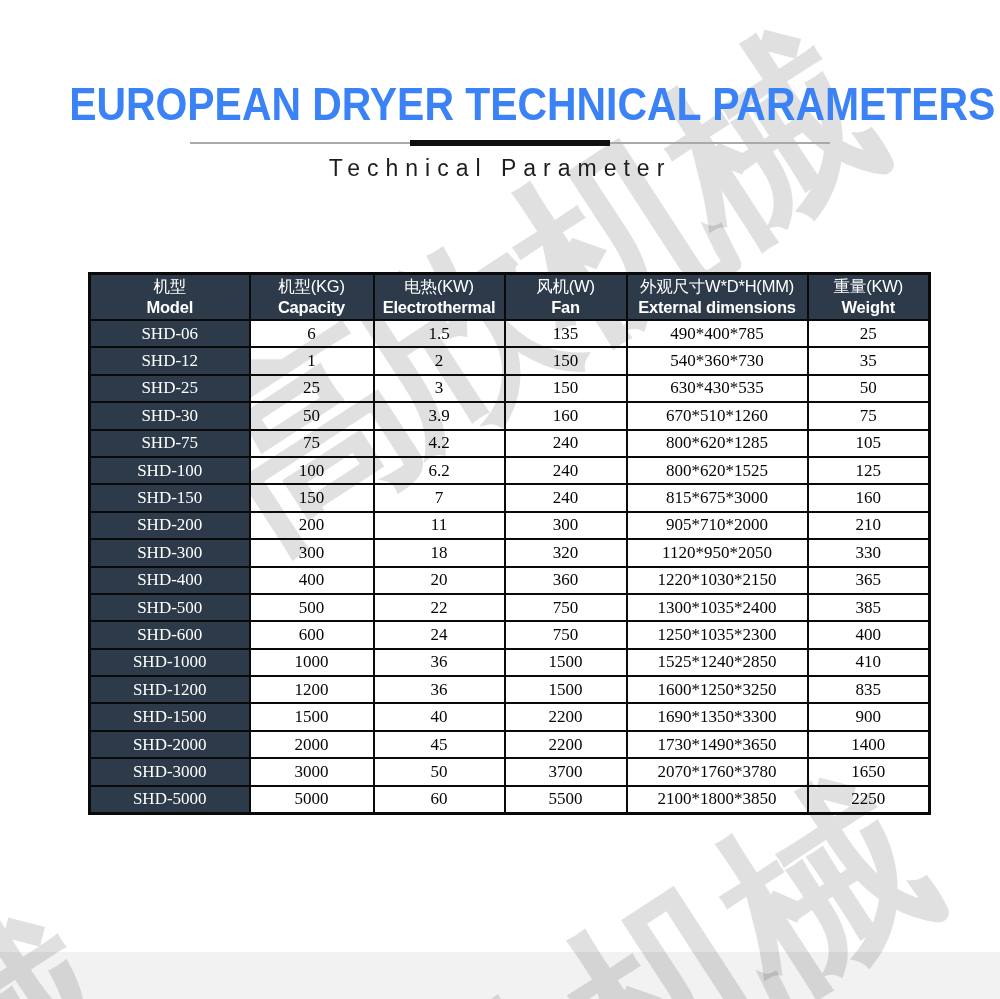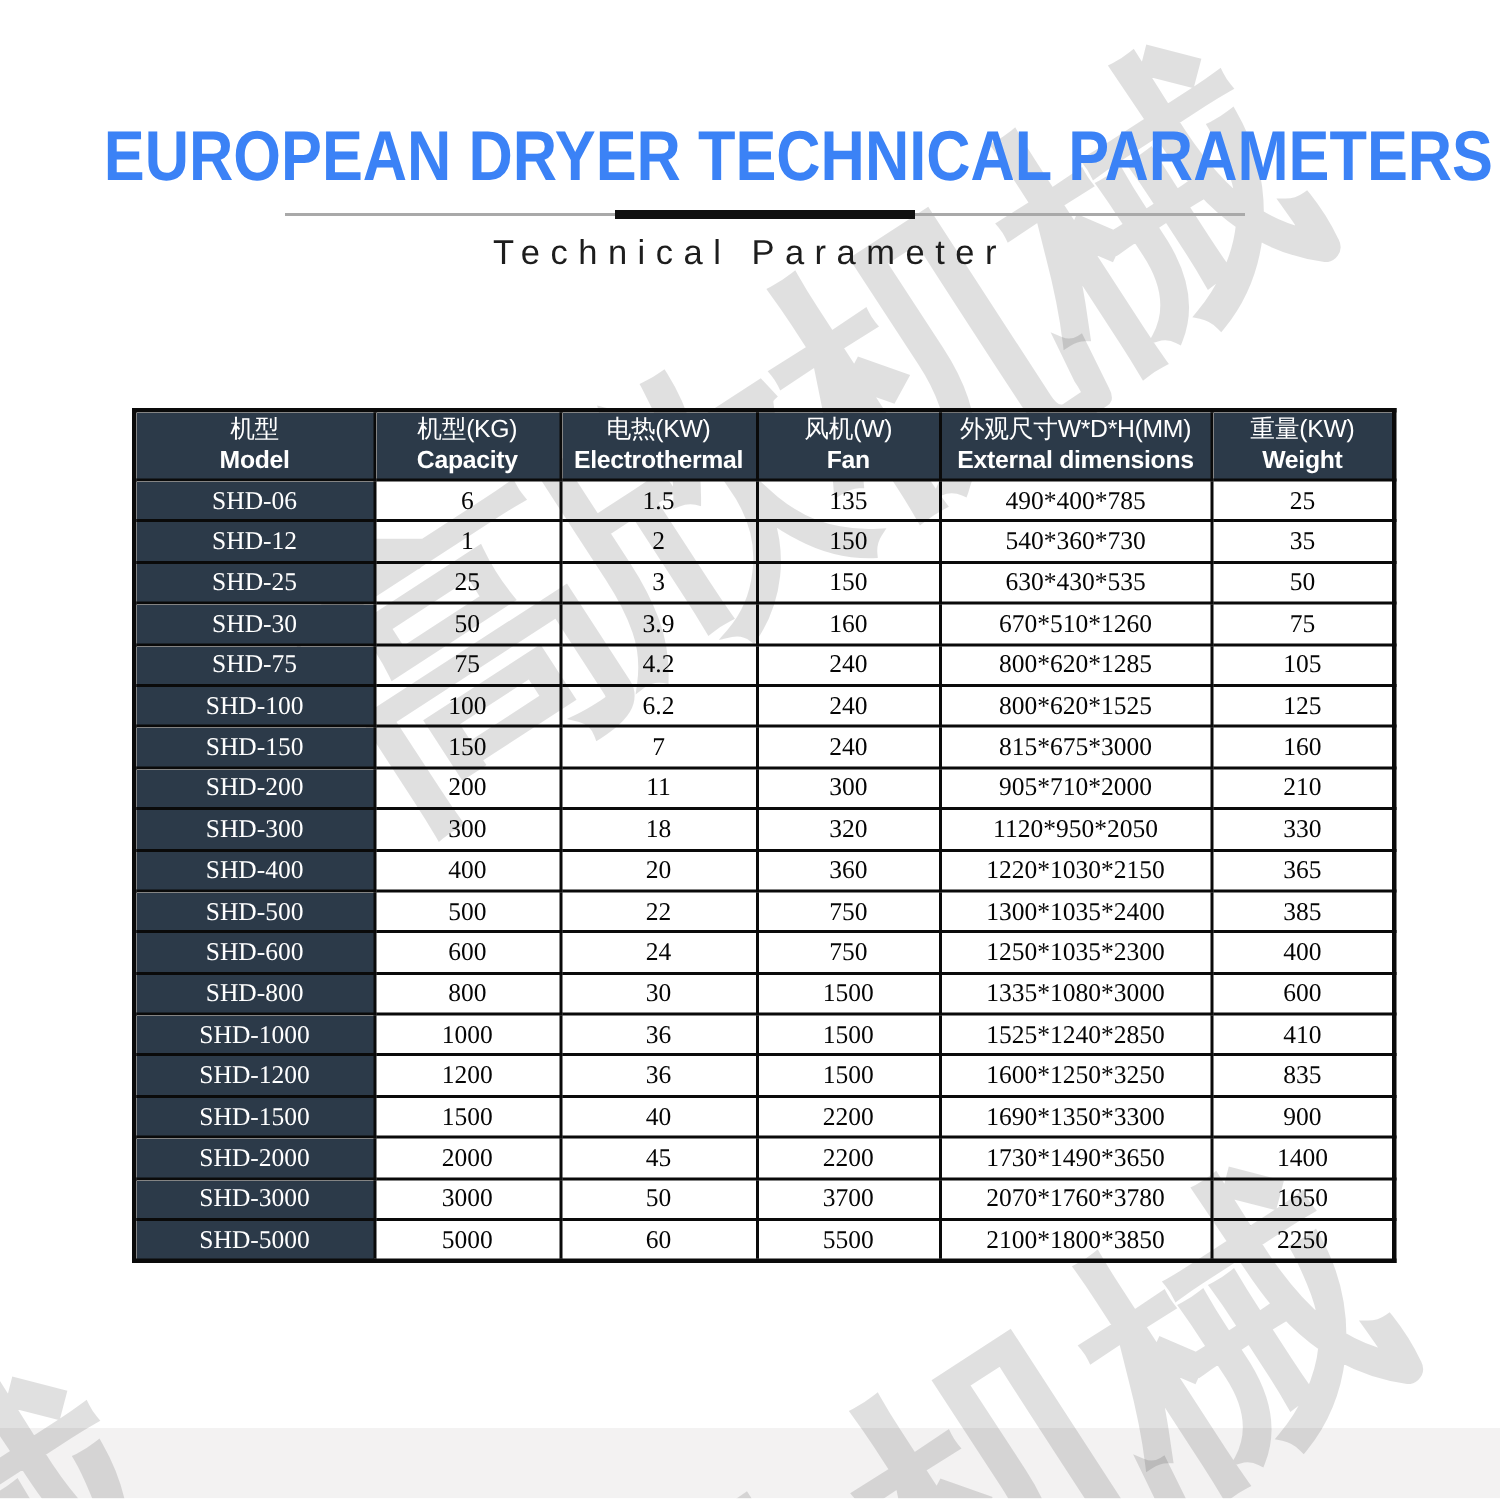--- a/index.html
+++ b/index.html
@@ -249,28 +249,20 @@
             </tr>
             <tr>
               <td class="model">SHD-600</td>
               <td>600</td>
               <td>24</td>
               <td>750</td>
               <td>1250*1035*2300</td>
               <td>400</td>
             </tr>
             <tr>
-              <td class="model">SHD-800</td>
-              <td>800</td>
-              <td>30</td>
-              <td>1500</td>
-              <td>1335*1080*3000</td>
-              <td>600</td>
-            </tr>
-            <tr>
               <td class="model">SHD-1000</td>
               <td>1000</td>
               <td>36</td>
               <td>1500</td>
               <td>1525*1240*2850</td>
               <td>410</td>
             </tr>
             <tr>
               <td class="model">SHD-1200</td>
               <td>1200</td>

